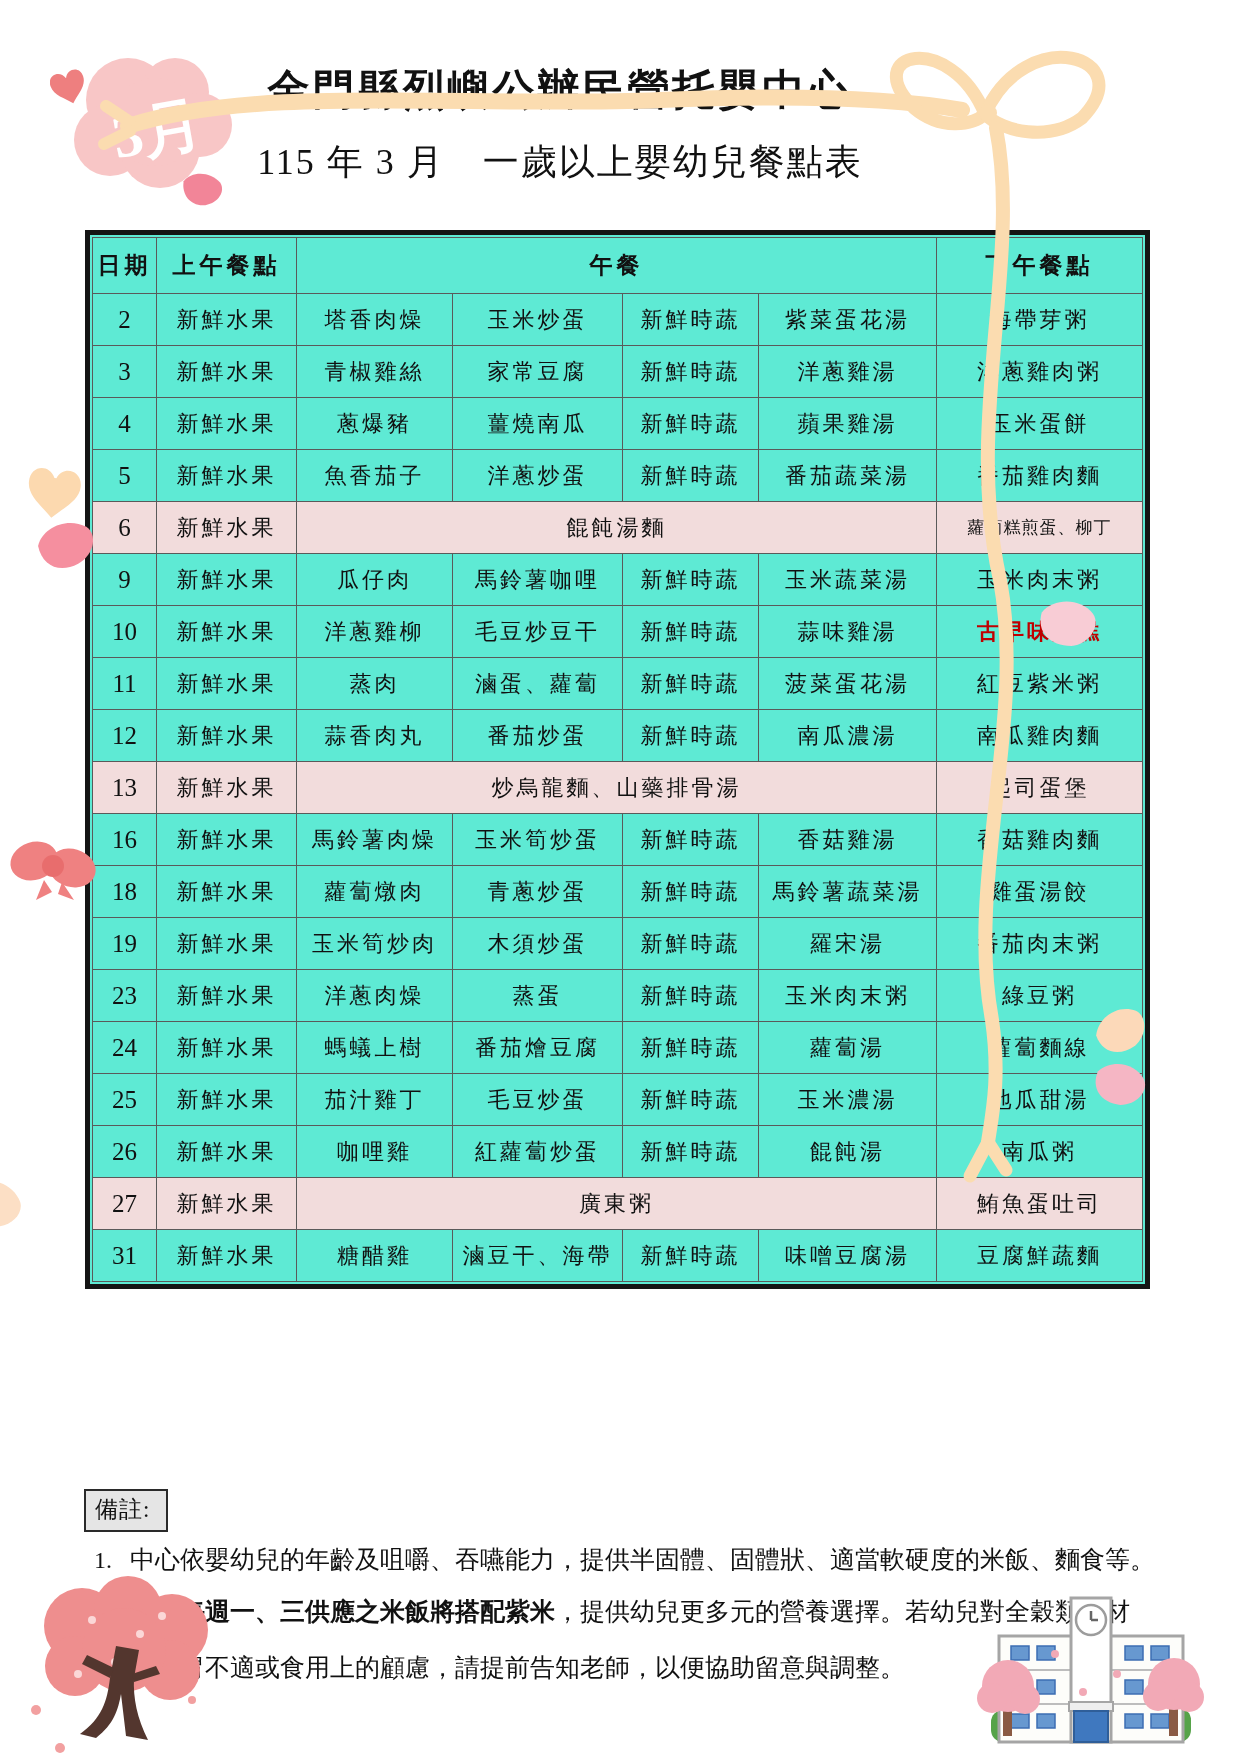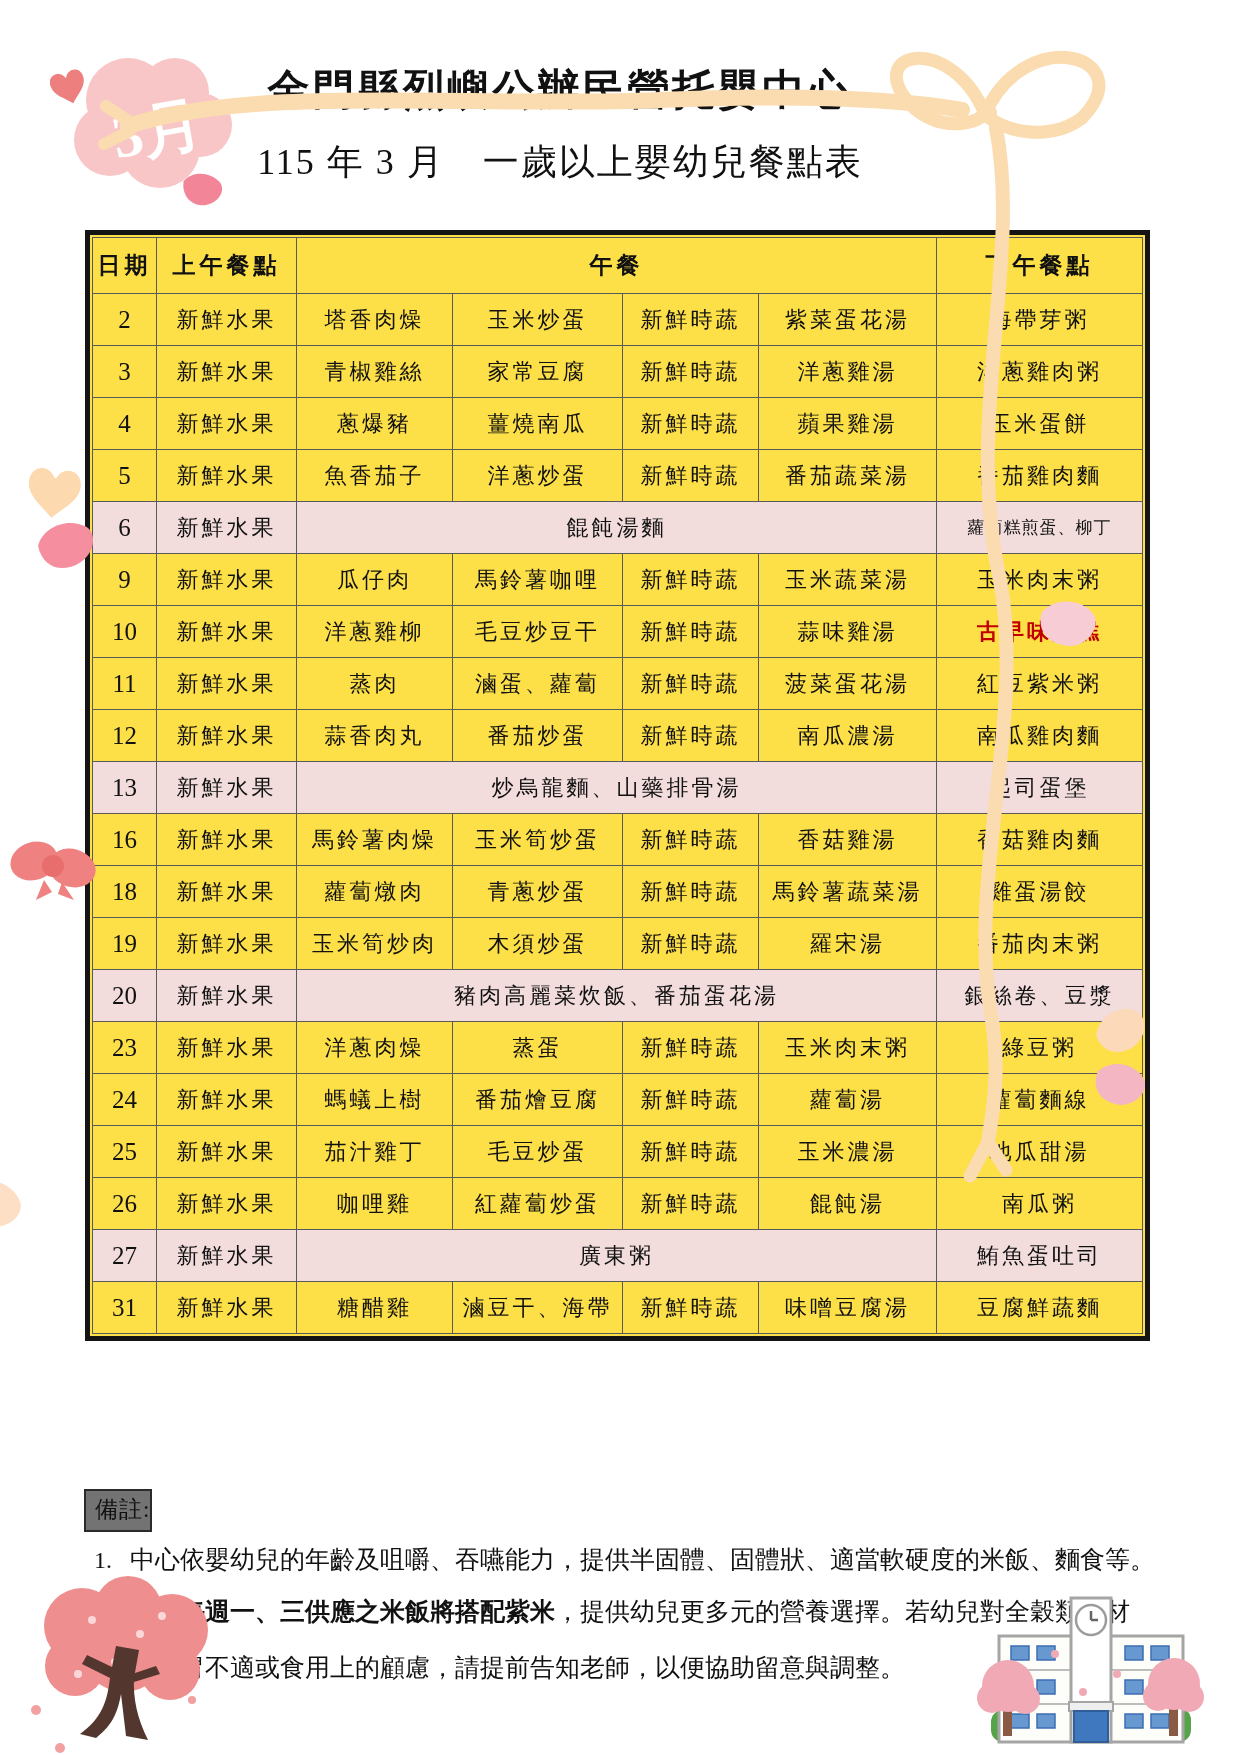--- a/index.html
+++ b/index.html
@@ -15,38 +15,38 @@
   .page-subtitle { margin-top:20px; font-size:36px; letter-spacing:2px; }
 
   .badge-svg { position:absolute; left:50px; top:40px; width:210px; height:180px; }
   .badge-month-text {
     font-family:"Liberation Serif","DejaVu Serif",serif; font-size:60px; font-weight:bold; fill:#ffffff;
   }
 
   
   .table-wrap {
     position:absolute; left:85px; top:230px; width:1065px;
-    border:5px solid #141414; padding:2px; background:#fde047;
+    border:5px solid #141414; padding:2px; background:#5eead4;
   }
   table.menu { width:100%; border-collapse:collapse; table-layout:fixed; }
   .menu th, .menu td {
     border:1px solid #5a5a5a; text-align:center; vertical-align:middle;
     font-size:22px; letter-spacing:3px; overflow:hidden; white-space:nowrap;
   }
   .menu thead th { height:56px; font-weight:bold; font-size:23px; letter-spacing:4px; }
   .menu tbody td { height:52px; }
   .menu td.c-date { font-size:25px; letter-spacing:0; }
   .menu tr.special td { background:#f2dcdc; }
   .menu td.c-afternoon.red { color:#c00000; font-weight:bold; }
   .menu td.c-afternoon.small { font-size:17px; letter-spacing:1px; }
 
   
   .notes-label {
     position:absolute; left:84px; top:1489px; border:2px solid #2a2a2a;
-    padding:3px 0 5px 9px; font-size:23px; letter-spacing:1px; background:#737373;
+    padding:3px 16px 5px 9px; font-size:23px; letter-spacing:1px; background:#e5e5e5;
   }
   .note-item { position:absolute; display:flex; font-size:25px; line-height:56px; }
   .note-item .num { flex:none; width:36px; font-size:24px; }
   .note-1 { left:94px; top:1532px; width:1090px; }
   .note-2 { left:94px; top:1584px; width:1048px; }
   .note-2 .bold { font-weight:bold; }
 
   
   .deco-svg { position:absolute; left:0; top:0; width:1241px; height:1755px; pointer-events:none; }
 </style>
@@ -197,26 +197,20 @@
             <td class="c-afternoon">雞蛋湯餃</td>
           </tr>
           <tr>
             <td class="c-date">19</td>
             <td class="c-morning">新鮮水果</td>
             <td class="c-lunch">玉米筍炒肉</td>
             <td class="c-lunch">木須炒蛋</td>
             <td class="c-lunch">新鮮時蔬</td>
             <td class="c-lunch">羅宋湯</td>
             <td class="c-afternoon">番茄肉末粥</td>
-          </tr>
-          <tr class="special">
-            <td class="c-date">20</td>
-            <td class="c-morning">新鮮水果</td>
-            <td class="c-lunch-merged" colspan="4">豬肉高麗菜炊飯、番茄蛋花湯</td>
-            <td class="c-afternoon">銀絲卷、豆漿</td>
           </tr>
           <tr>
             <td class="c-date">23</td>
             <td class="c-morning">新鮮水果</td>
             <td class="c-lunch">洋蔥肉燥</td>
             <td class="c-lunch">蒸蛋</td>
             <td class="c-lunch">新鮮時蔬</td>
             <td class="c-lunch">玉米肉末粥</td>
             <td class="c-afternoon">綠豆粥</td>
           </tr>

